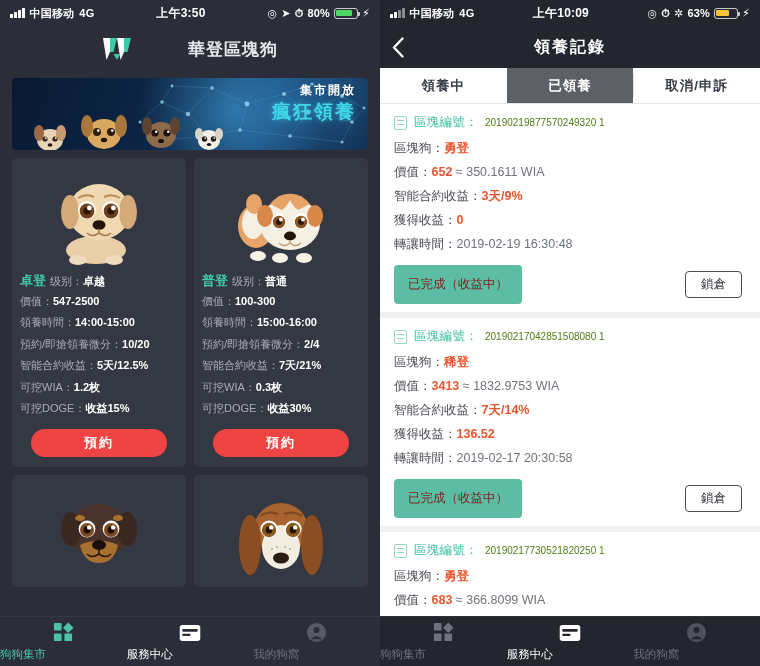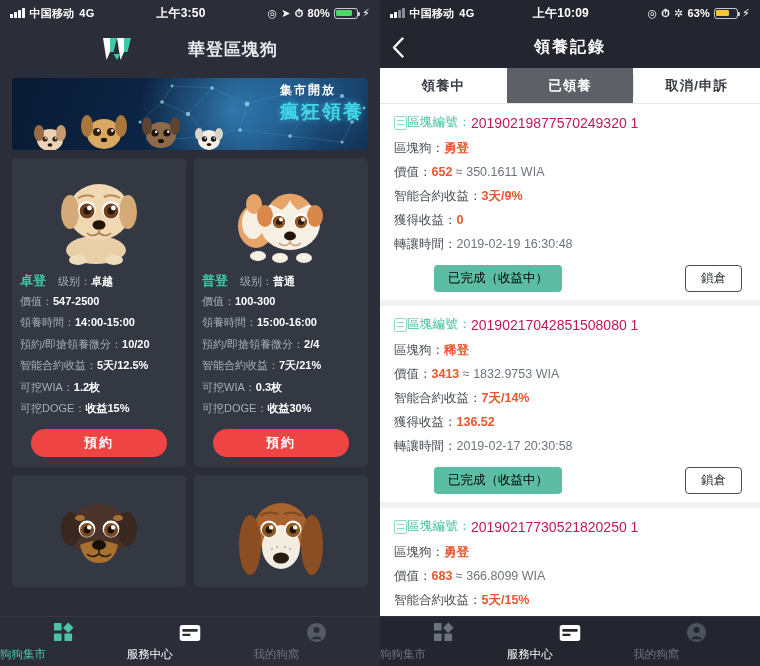--- a/index.html
+++ b/index.html
@@ -60,42 +60,42 @@
   .banner {
     margin: 6px 12px 0 12px; height: 72px; border-radius: 4px;
     background:
       radial-gradient(circle at 62% 45%, rgba(70,170,230,0.55) 0%, rgba(20,60,110,0.0) 42%),
       radial-gradient(circle at 88% 22%, rgba(60,150,220,0.38) 0%, rgba(10,35,70,0) 38%),
       linear-gradient(110deg, #081a33 0%, #0d2647 45%, #10355f 70%, #0a1d38 100%);
     position: relative; overflow: hidden;
   }
   .banner .net { position:absolute; inset:0; opacity:0.75; }
   .banner .btext {
-    position:absolute; right: 4px; top: 6px; text-align: left; line-height:1.15;
+    position:absolute; right: 12px; top: 6px; text-align: right; line-height:1.15;
   }
   .btext .b1 { font-size: 12px; font-weight:bold; color:#ffffff; letter-spacing:2px; }
   .btext .b2 { font-size: 19px; font-weight:bold; color:#3fd7e8; letter-spacing:2px; margin-top:3px;
                text-shadow: 0 0 6px rgba(60,200,230,0.7); }
   .banner .dogs { position:absolute; left: 18px; bottom: -2px; display:flex; align-items:flex-end; gap:8px; }
 
   .grid {
     margin: 8px 12px 0 12px;
     display: grid; grid-template-columns: 1fr 1fr; gap: 8px;
   }
   .card {
     background: #343843; border-radius: 5px; padding: 8px 8px 10px 8px;
     display:flex; flex-direction:column; align-items:center;
   }
   .card .thumb {
     width: 100%; height: 104px; display:flex; align-items:center; justify-content:center;
   }
   .card .info { width:100%; margin-top: 2px; }
   .row { font-size: 11px; line-height: 1.95; color: #a9adb8; white-space: nowrap; }
   .row b { color: #ffffff; font-weight: bold; }
-  .titlerow { display:flex; align-items:baseline; gap:12px; margin-bottom:1px; }
+  .titlerow { display:flex; align-items:baseline; gap:4px; margin-bottom:1px; }
   .titlerow .nm { color:#3ec9a7; font-size: 13px; font-weight:bold; }
   .titlerow .lv { font-size: 11px; color:#a9adb8; }
   .titlerow .lv b { color:#fff; }
   .btn-book {
     margin-top: 9px; width: 86%; height: 28px; border-radius: 14px;
     background: #ef4444; color:#ffffff; font-size: 13px; font-weight:bold;
     display:flex; align-items:center; justify-content:center; letter-spacing:2px;
     border: none; cursor: pointer;
   }
 
@@ -124,30 +124,30 @@
 
   .tabs { height: 36px; display:flex; background:#ffffff; border-bottom:1px solid #e6e6ea; }
   .seg { flex:1; display:flex; align-items:center; justify-content:center;
          font-size: 13.5px; color:#3a3d45; letter-spacing:1px; cursor:pointer; position:relative;font-weight:bold; }
   .seg + .seg::before { content:""; position:absolute; left:0; top:6px; bottom:6px; width:1px; background:#e3e3e7; }
   .seg.active { background:#5e6068; color:#ffffff; }
   .seg.active::before { background: transparent; }
 
   .list { position:absolute; left:0; right:0; top:104px; bottom:50px; overflow:hidden; background:#f6f6f8; }
   .rec { background:#ffffff; padding: 10px 14px 8px 14px; border-bottom: 6px solid #f1f1f4; }
-  .rec-head { display:flex; align-items:center; margin-bottom: 5px; }
+  .rec-head { display:flex; align-items:center; gap:7px; margin-bottom: 5px; }
   .rec-head .hid { font-size: 12.5px; color:#3bbf9e; letter-spacing:0.3px; }
-  .rec-head .hnum { font-size: 14px; color:#be185d; }
+  .rec-head .hnum { font-size: 10px; color:#4d7c0f; }
   .kv { font-size: 12.5px; line-height: 1.92; color:#4a4d55; white-space: nowrap; }
   .kv .hl { color:#e8562e; font-weight:bold; }
   .kv .muted { color:#6f737c; }
   .rec-actions { display:flex; align-items:center; justify-content:space-between; margin-top: 9px; padding-right:4px; }
   .btn-done {
-    height: 27px; padding: 0 14px; border-radius: 4px; border:none;
-    background:#5cbda4; color:#000000; font-size: 12.5px; display:flex; align-items:center; cursor:pointer;margin-left:40px;
+    height: 39px; padding: 0 14px; border-radius: 4px; border:none;
+    background:#5cbda4; color:#7f1d1d; font-size: 12.5px; display:flex; align-items:center; cursor:pointer;
   }
   .btn-lock {
     height: 27px; padding: 0 15px; border-radius: 4px;
     border: 1.2px solid #4a4d55; background:#fff; color:#2f3238; font-size: 12.5px;
     display:flex; align-items:center; cursor:pointer;
   }
   .doc-icon { width: 13px; height: 14px; border: 1.4px solid #8fd9c5; border-radius:2px; position:relative; flex:0 0 auto;}
   .doc-icon::before, .doc-icon::after {
     content:""; position:absolute; left:2px; right:2px; height:1.4px; background:#8fd9c5;
   }

